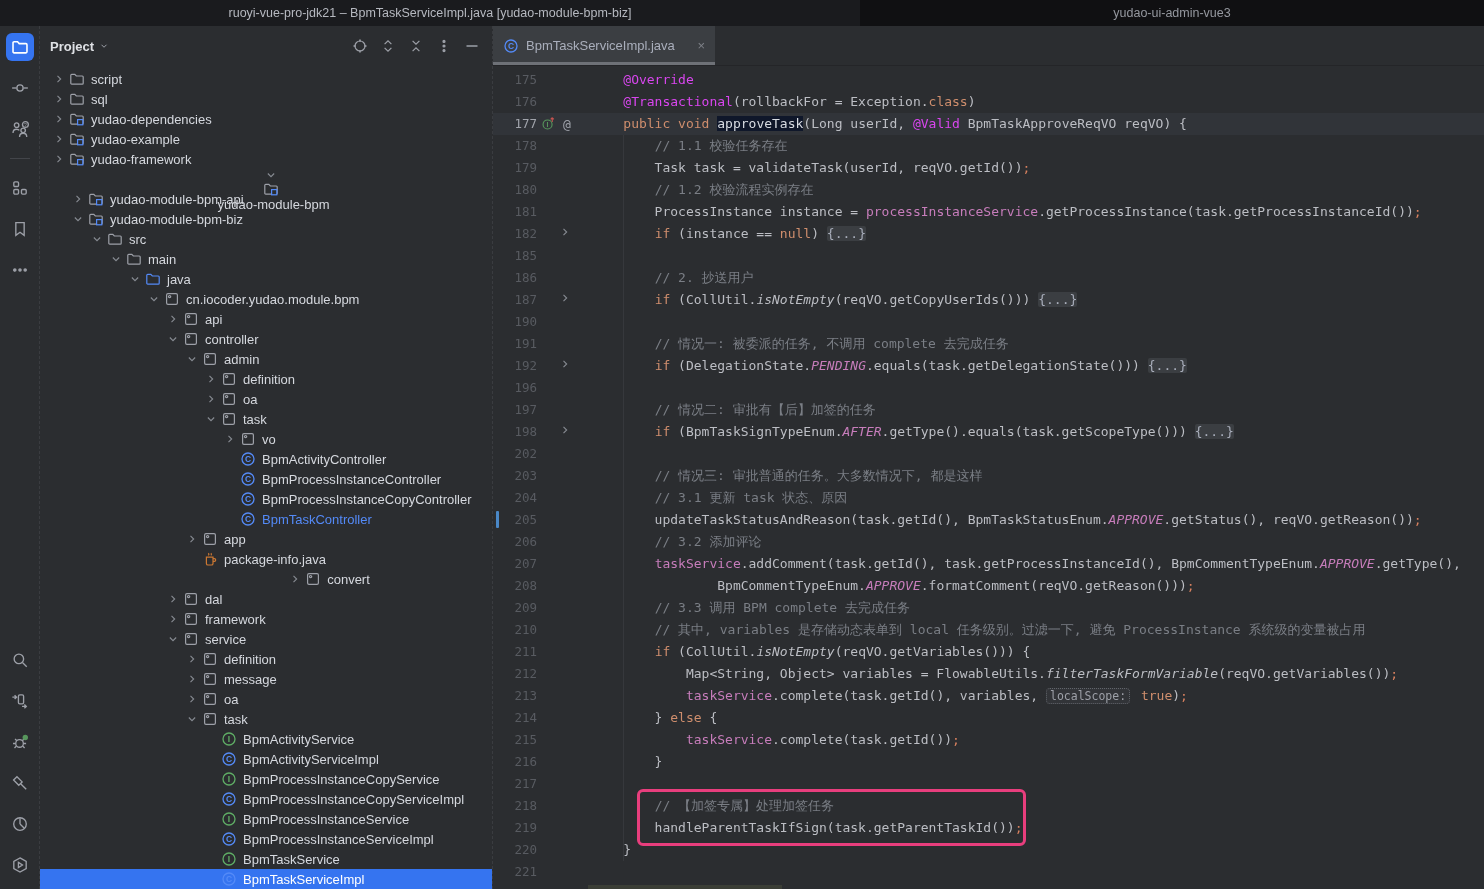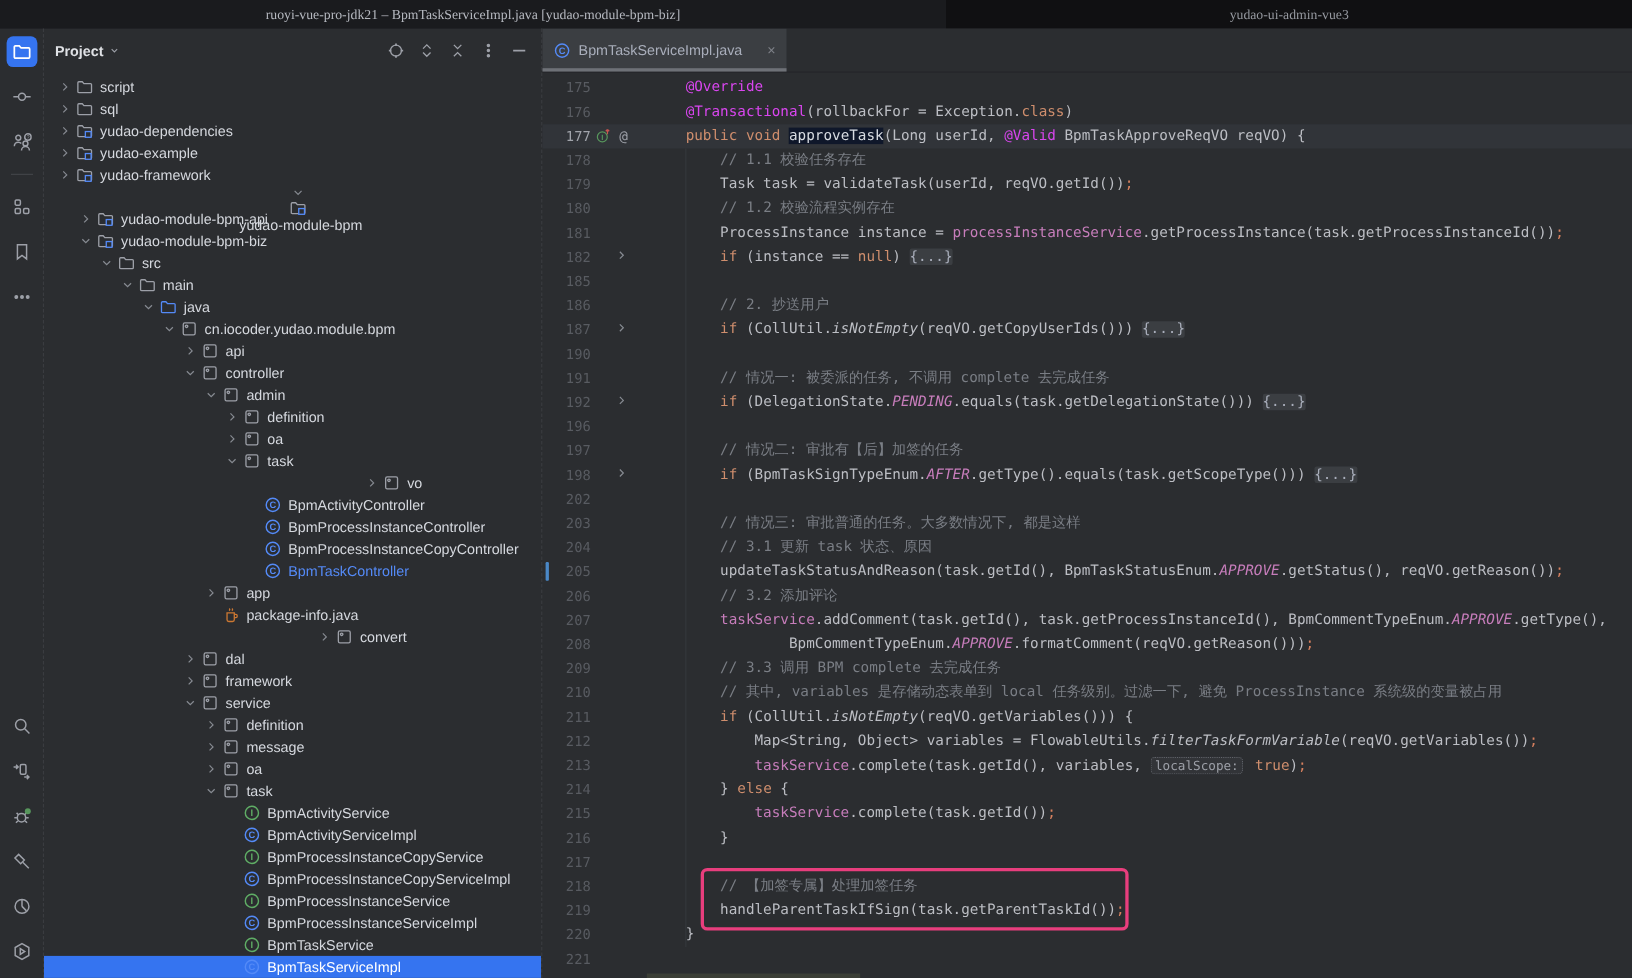--- a/index.html
+++ b/index.html
@@ -1,20 +1,20 @@
 <!DOCTYPE html>
 <html><head>
 <meta charset="utf-8">
 <style>
   * { margin:0; padding:0; box-sizing:border-box; }
   html,body { width:1484px; height:889px; overflow:hidden; background:#2B2D30;
     font-family:"Liberation Sans", sans-serif; }
 
   
-  .titlebar { position:absolute; top:0; left:0; width:1484px; height:26px; display:flex;font-family:Liberation Serif, serif; }
+  .titlebar { position:absolute; top:0; left:0; width:1484px; height:26px; display:flex; }
   .title-left { width:860px; background:#1A1B1E; color:#B6B9C0; font-size:12.5px;
     display:flex; align-items:center; justify-content:center; }
   .title-right { flex:1; background:#101012; color:#95989F; font-size:12.5px;
     display:flex; align-items:center; justify-content:center; }
 
   .main { position:absolute; top:26px; left:0; right:0; bottom:0; display:flex; }
 
   
   .stripe { width:40px; flex:none; border-right:1px dashed #3A3C40; display:flex;
     flex-direction:column; align-items:center; padding-top:7px; }
@@ -485,21 +485,21 @@
             </svg>
           </span>
           <span class="ticon">
             <svg width="16" height="16" viewBox="0 0 16 16" fill="none" stroke="#9DA0A8" stroke-width="1.2">
               <rect x="2.6" y="2.6" width="10.8" height="10.8" rx="1.4"></rect>
               <circle cx="5.6" cy="5.6" r="1.1"></circle>
             </svg>
           </span>
           <span class="tlabel">task</span>
         </div>
-        <div class="tree-row" style="padding-left: 181px; justify-content: center;">
+        <div class="tree-row" style="padding-left: 181px;">
           <span class="chev">
             <svg width="12" height="12" viewBox="0 0 16 16">
               <path d="M6 3.8l4.2 4.2L6 12.2" fill="none" stroke="#868A91" stroke-width="1.5"></path>
             </svg>
           </span>
           <span class="ticon">
             <svg width="16" height="16" viewBox="0 0 16 16" fill="none" stroke="#9DA0A8" stroke-width="1.2">
               <rect x="2.6" y="2.6" width="10.8" height="10.8" rx="1.4"></rect>
               <circle cx="5.6" cy="5.6" r="1.1"></circle>
             </svg>

